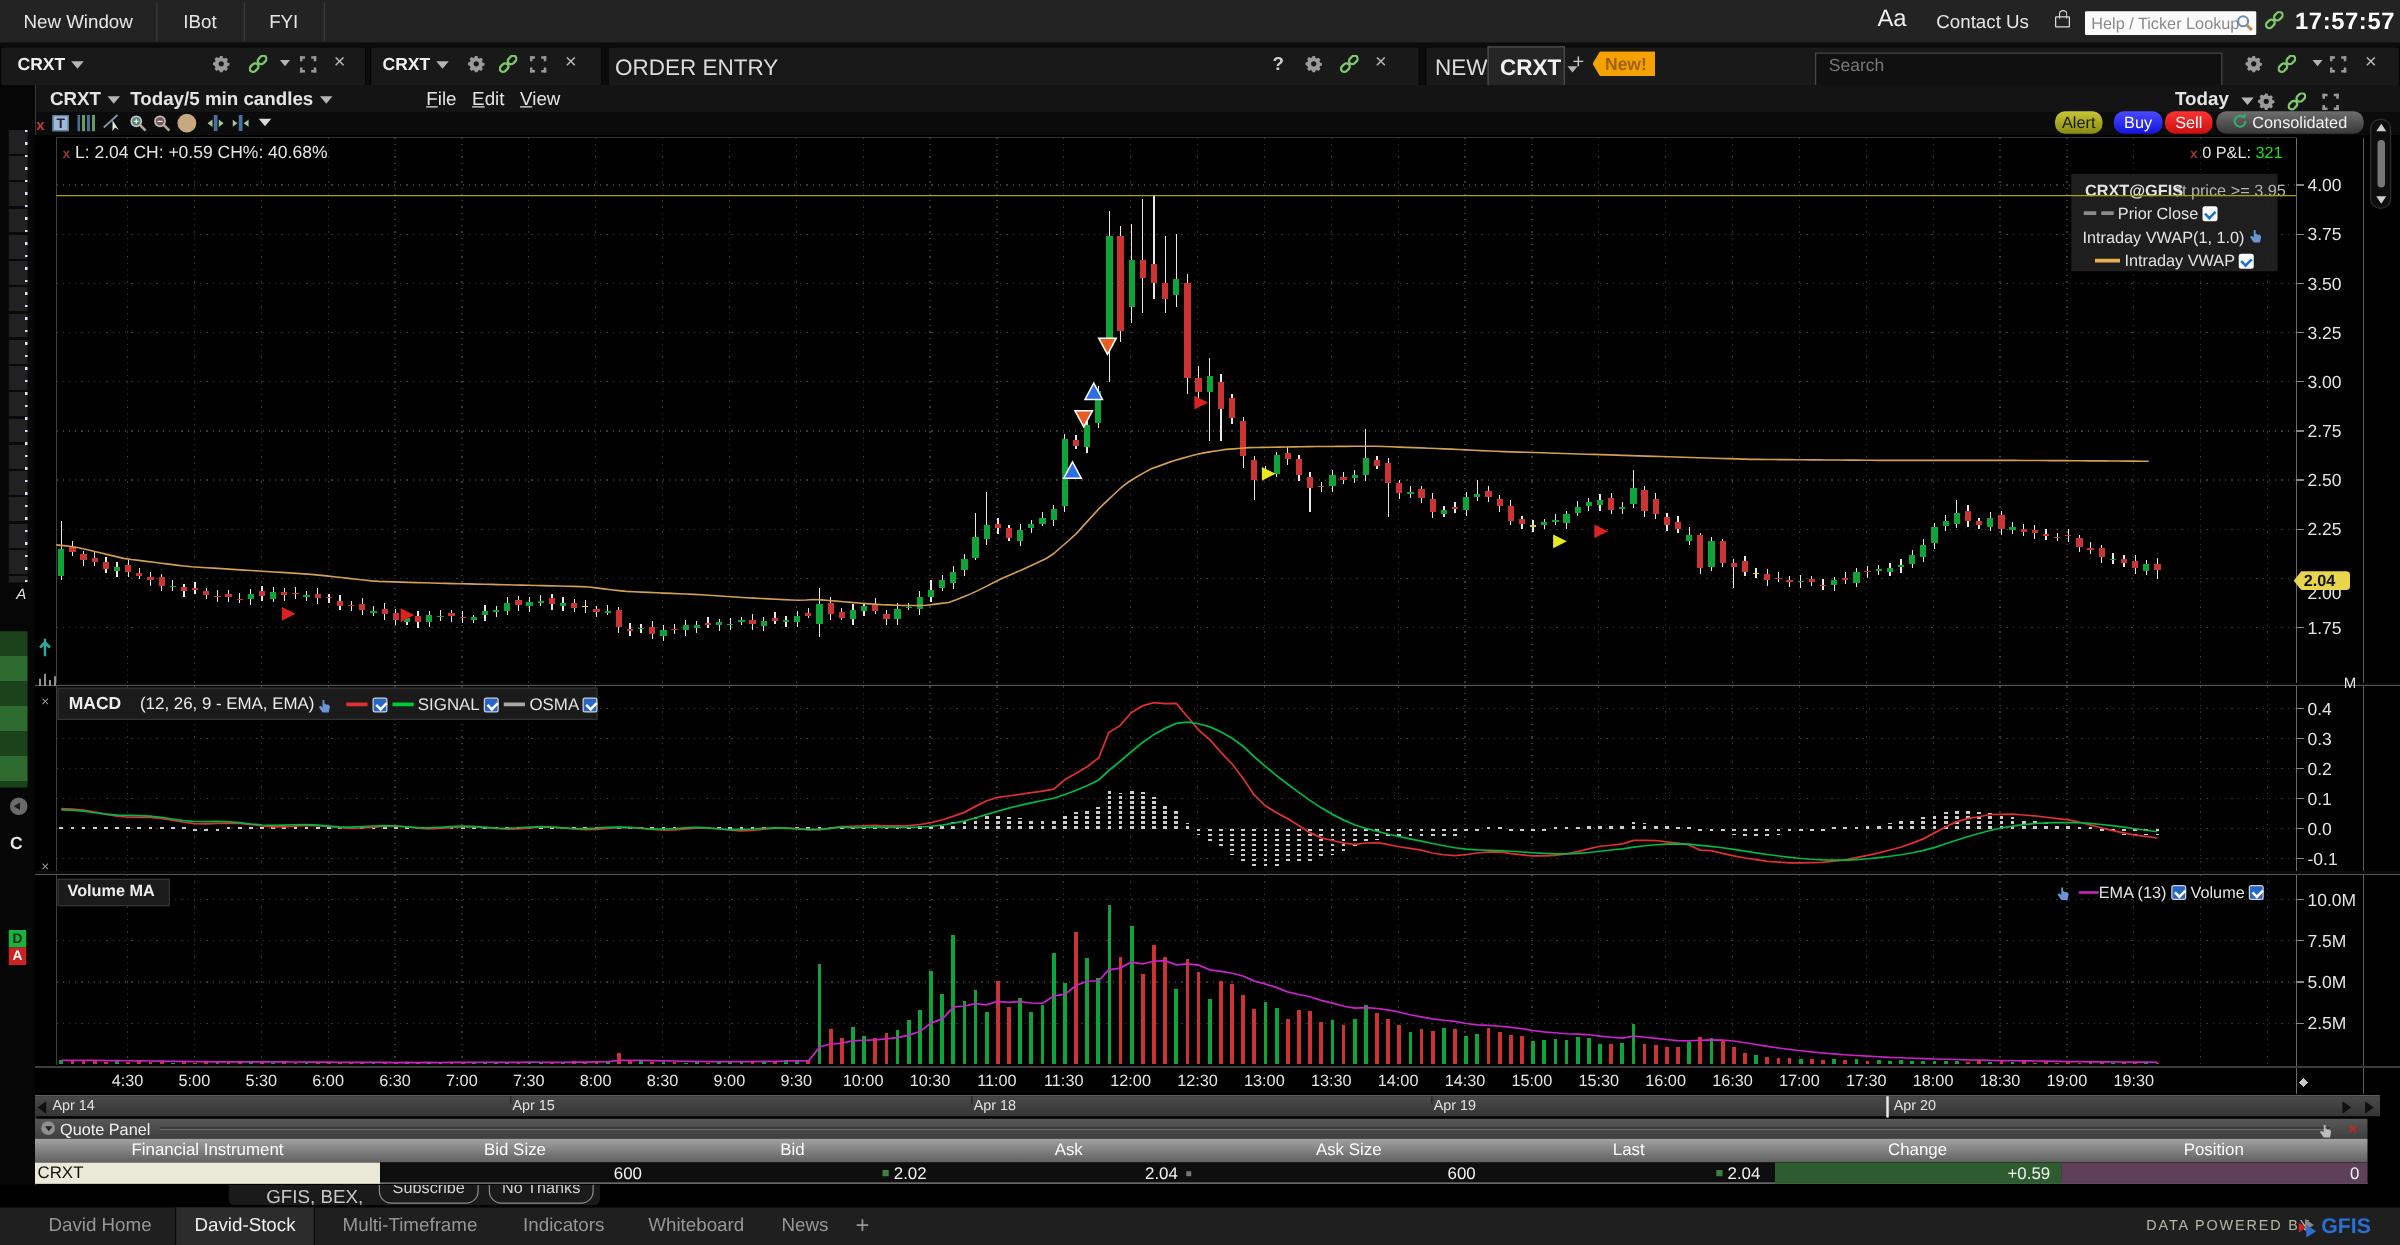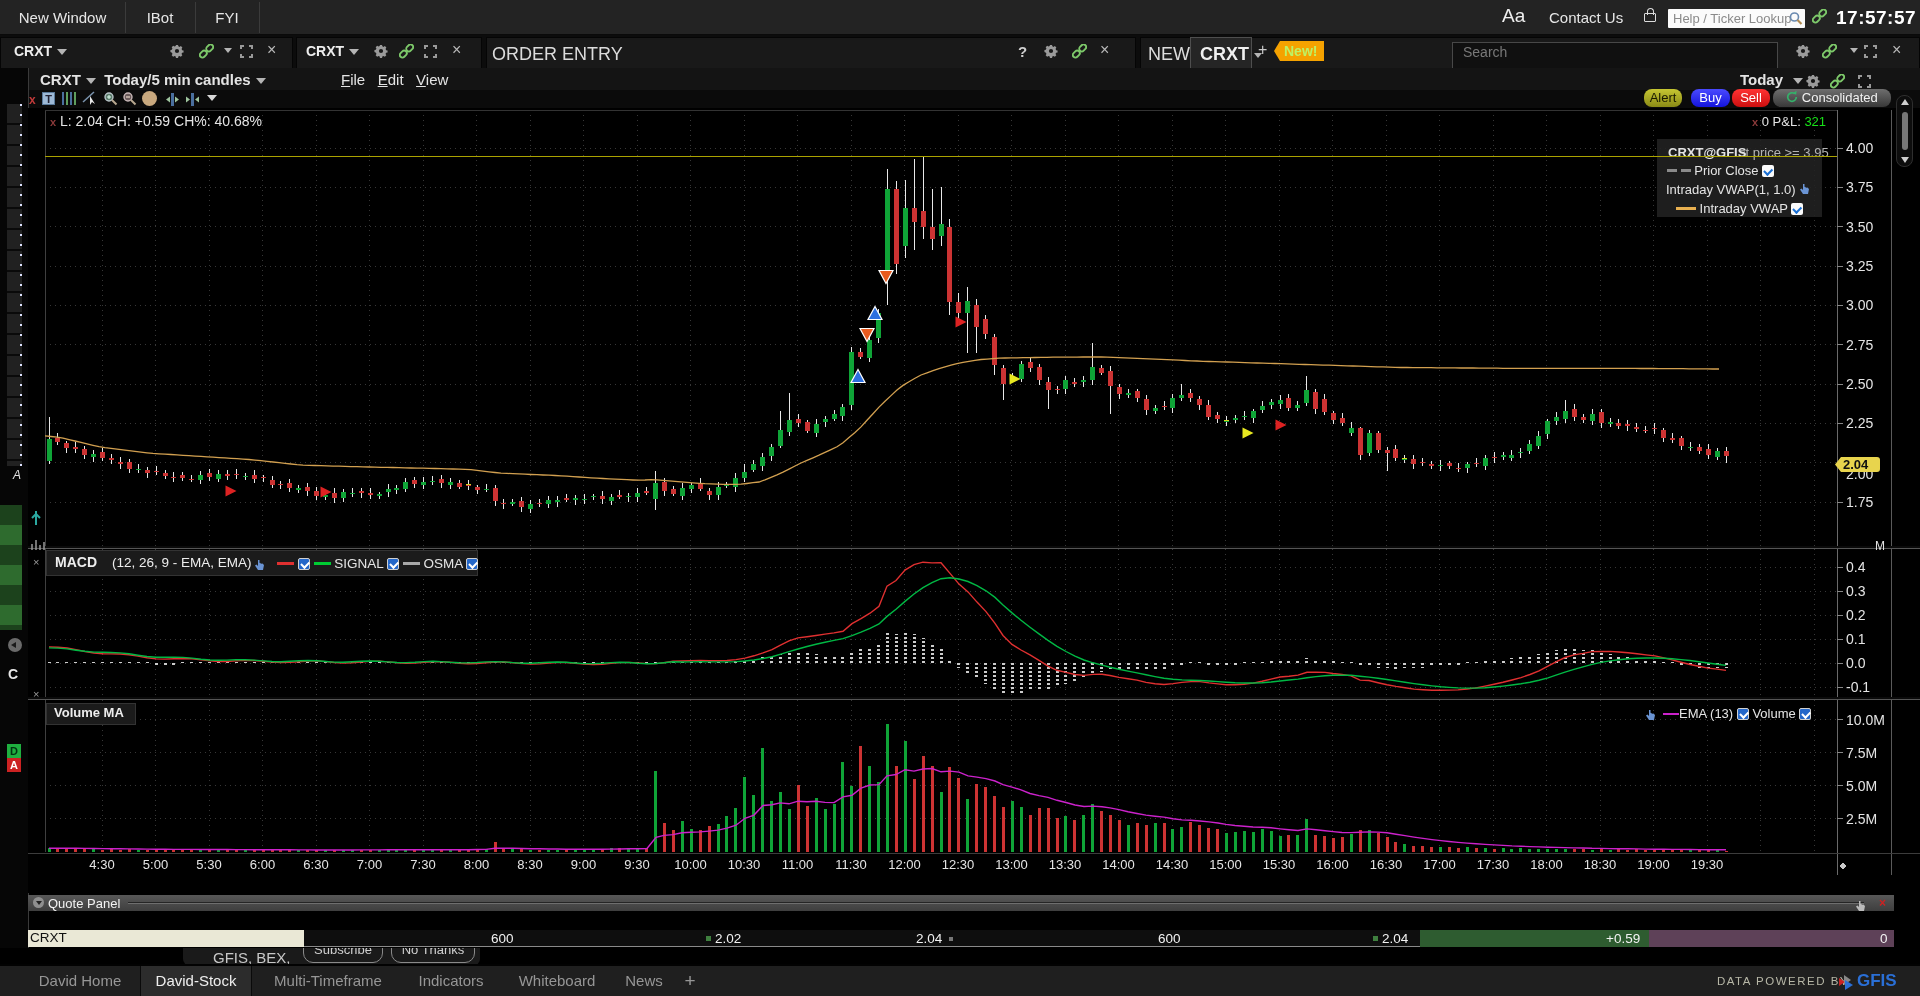--- a/index.html
+++ b/index.html
@@ -131,21 +131,21 @@
           </g>
         </svg></div>
   <div class="xic" style="left:1100px;top:7px;">×</div>
 
   <div class="panelhdr" style="left:1140px;width:780px;"></div>
   <div class="ptitle2" style="left:1148px;">NEWS</div>
   <div class="abs" style="left:1190px;top:2px;width:62px;height:31px;background:#252525;border:1px solid #4e4e4e;border-bottom:none;"></div>
   <div class="ptitle2" style="left:1200px;font-weight:bold;color:#f0f0f0;">CRXT<span class="caret sm"></span></div>
   <div class="abs" style="left:1258px;top:6px;color:#c9c9c9;font-size:16px;">+</div>
   <div class="abs" style="left:1274px;top:6px;width:50px;height:20px;background:#f5a200;clip-path:polygon(12% 0,100% 0,100% 100%,12% 100%,0 50%);"></div>
-  <div class="abs" style="left:1284px;top:8px;color:#bef264;font-size:14px;font-weight:bold;">New!</div>
+  <div class="abs" style="left:1284px;top:8px;color:#a16207;font-size:14px;font-weight:bold;">New!</div>
   <div class="abs" style="left:1452px;top:7px;width:326px;height:36px;background:#101010;border:1px solid #484848;padding-left:16px;">
      <span style="position:absolute;left:10px;top:1px;color:#787878;font-size:14px;">Search</span>
   </div>
   <div class="gear" style="left:1796px;top:9px;"><svg width="14" height="14" viewBox="0 0 16 16">
           <path fill="#9a9a9a" fill-rule="evenodd" d="M6.8 1h2.4l.3 1.7a5 5 0 0 1 1.3.6l1.6-.9 1.7 1.7-.9 1.6c.3.4.5.8.6 1.3l1.7.3v2.4l-1.7.3a5 5 0 0 1-.6 1.3l.9 1.6-1.7 1.7-1.6-.9a5 5 0 0 1-1.3.6l-.3 1.7H6.8l-.3-1.7a5 5 0 0 1-1.3-.6l-1.6.9-1.7-1.7.9-1.6a5 5 0 0 1-.6-1.3L.5 9.2V6.8l1.7-.3c.1-.5.3-.9.6-1.3l-.9-1.6 1.7-1.7 1.6.9c.4-.3.8-.5 1.3-.6zM8 5.6A2.4 2.4 0 1 0 8 10.4 2.4 2.4 0 0 0 8 5.6z"></path>
         </svg></div>
   <div class="linkic" style="left:1822px;top:9px;"><svg width="15" height="15" viewBox="0 0 15 15">
           <g fill="none" stroke="#7dc96a" stroke-width="1.9">
             <rect x="0.5" y="7.5" width="7.6" height="5.2" rx="2.6" transform="rotate(-45 4.3 10.1)"></rect>
             <rect x="6.9" y="1.3" width="7.6" height="5.2" rx="2.6" transform="rotate(-45 10.7 3.9)"></rect>
@@ -1260,32 +1260,56 @@
       </svg>
 </div>
 
 <div class="abs" style="left:1896px;top:95px;width:17px;height:72px;background:#0d0d0d;border:1px solid #2e2e2e;border-radius:8px;">
   <div class="abs" style="left:4px;top:3px;width:0;height:0;border-left:4px solid transparent;border-right:4px solid transparent;border-bottom:6px solid #cfcfcf;"></div>
   <div class="abs" style="left:5px;top:16px;width:6px;height:38px;background:#777;border-radius:3px;"></div>
   <div class="abs" style="left:4px;top:61px;width:0;height:0;border-left:4px solid transparent;border-right:4px solid transparent;border-top:6px solid #cfcfcf;"></div>
 </div>
 <div class="ovl" style="left:1875px;top:539px;font-size:12px;">M</div>
 
+<div class="abs" style="left:28px;top:876px;width:1876px;height:17px;background:linear-gradient(#4a4a4a,#353535);border-top:1px solid #5f5f5f;">
+  <div class="abs" style="left:2px;top:4px;width:0;height:0;border-top:5px solid transparent;border-bottom:5px solid transparent;border-right:7px solid #0f0f0f;"></div>
+  <div class="abs" style="left:1846px;top:4px;width:0;height:0;border-top:5px solid transparent;border-bottom:5px solid transparent;border-left:7px solid #0f0f0f;"></div>
+  <div class="abs" style="left:1864px;top:4px;width:0;height:0;border-top:5px solid transparent;border-bottom:5px solid transparent;border-left:7px solid #0f0f0f;"></div>
+  <div class="abs" style="left:1481px;top:0;width:2px;height:17px;background:#e8e8e8;"></div>
+  <div class="abs" style="left:14px;top:2px;color:#e2e2e2;font-size:11.5px;">Apr 14</div>
+  <div class="abs" style="left:382px;top:2px;color:#e2e2e2;font-size:11.5px;">Apr 15</div>
+  <div class="abs" style="left:751px;top:2px;color:#e2e2e2;font-size:11.5px;">Apr 18</div>
+  <div class="abs" style="left:1119px;top:2px;color:#e2e2e2;font-size:11.5px;">Apr 19</div>
+  <div class="abs" style="left:1487px;top:2px;color:#e2e2e2;font-size:11.5px;">Apr 20</div>
+  <div class="abs" style="left:380px;top:0;width:1px;height:6px;background:#222;"></div>
+  <div class="abs" style="left:749px;top:0;width:1px;height:6px;background:#222;"></div>
+  <div class="abs" style="left:1117px;top:0;width:1px;height:6px;background:#222;"></div>
+</div>
 
 <div id="qpanel">
   <div id="qbar">
     <div class="abs" style="left:5px;top:2px;width:11px;height:11px;border-radius:50%;background:#8f8f8f;">
       <div class="abs" style="left:2.5px;top:4px;width:0;height:0;border-left:3px solid transparent;border-right:3px solid transparent;border-top:4px solid #222;"></div>
     </div>
     <div class="abs" style="left:20px;top:1px;color:#f2f2f2;font-size:13px;">Quote Panel</div>
     <div class="abs" style="left:100px;top:7px;right:30px;height:2px;border-top:1px solid #252525;border-bottom:1px solid #6e6e6e;"></div>
     <div class="abs" style="right:28px;top:2px;"><svg class="hand" viewBox="0 0 11 13">
             <path d="M4 1 L4 7 L2.5 5.5 L1 6.5 L4 11 L9 11 L10 6 L8.5 4.5 L7 4.8 L6 3.8 L5.5 4 L5.5 1 Z" fill="#bbb"></path>
           </svg></div>
     <div class="abs" style="right:8px;top:1px;color:#c22;font-size:12px;font-weight:bold;">×</div>
+  </div>
+  <div id="qhdr">
+    <div class="qh" style="left:138px;">Financial Instrument</div>
+    <div class="qh" style="left:384px;">Bid Size</div>
+    <div class="qh" style="left:606px;">Bid</div>
+    <div class="qh" style="left:827px;">Ask</div>
+    <div class="qh" style="left:1051px;">Ask Size</div>
+    <div class="qh" style="left:1275px;">Last</div>
+    <div class="qh" style="left:1506px;">Change</div>
+    <div class="qh" style="left:1743px;">Position</div>
   </div>
   <div id="qrow">
     <div class="abs" style="left:0;top:0;width:276px;height:17px;background:#eae8d6;color:#111;padding-left:2px;">CRXT</div>
     <div class="abs" style="left:1392px;top:0;width:229px;height:17px;background:#2e5c30;"></div>
     <div class="abs" style="left:1621px;top:0;width:245px;height:17px;background:#5e4158;"></div>
     <div class="qv" style="left:463px;">600</div>
     <div class="qv" style="left:678px;"><span class="sq"></span>2.02</div>
     <div class="qv" style="left:888px;">2.04</div>
     <div class="abs" style="left:921px;top:7px;width:4px;height:4px;background:#777;"></div>
     <div class="qv" style="left:1130px;">600</div>

